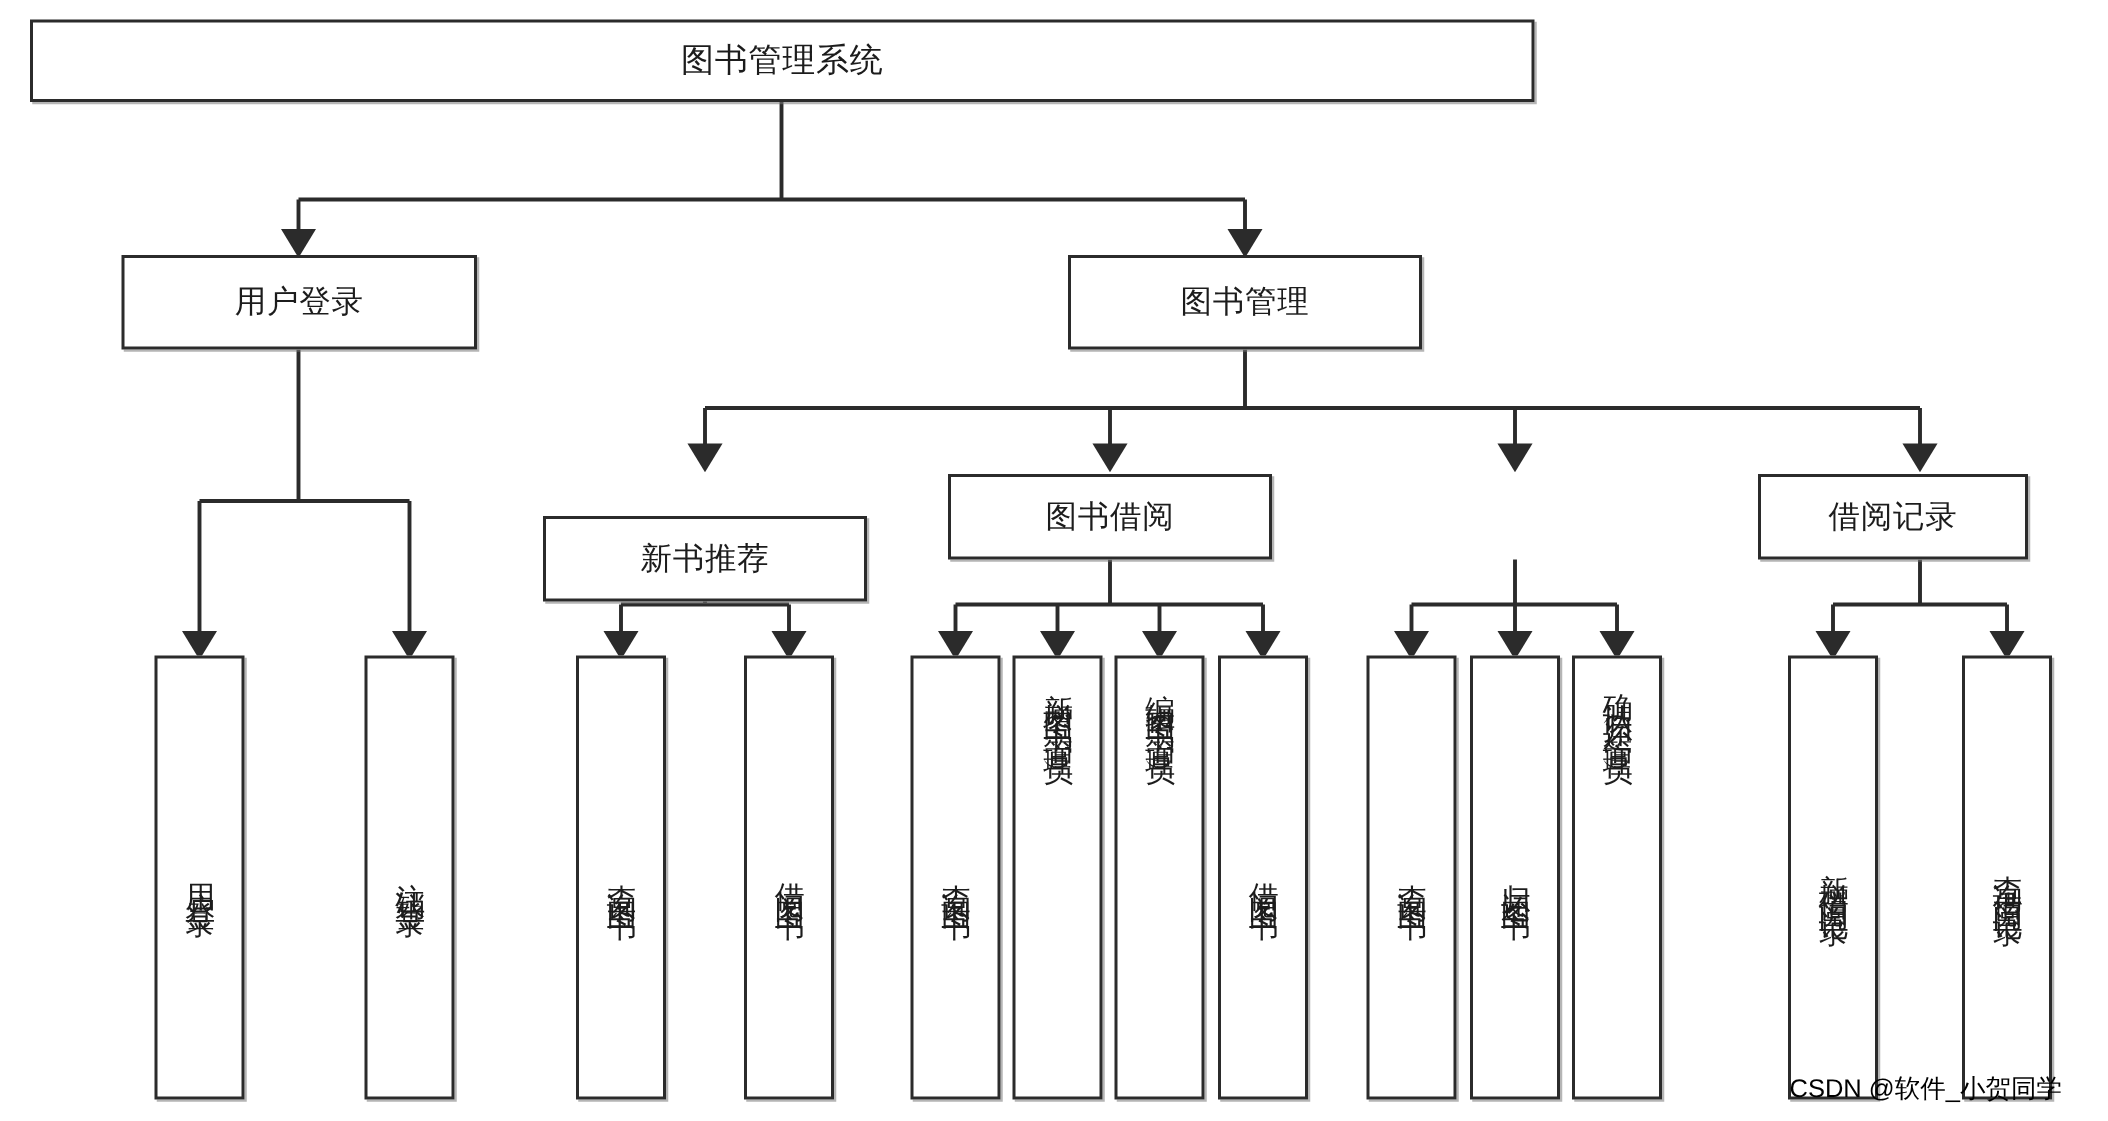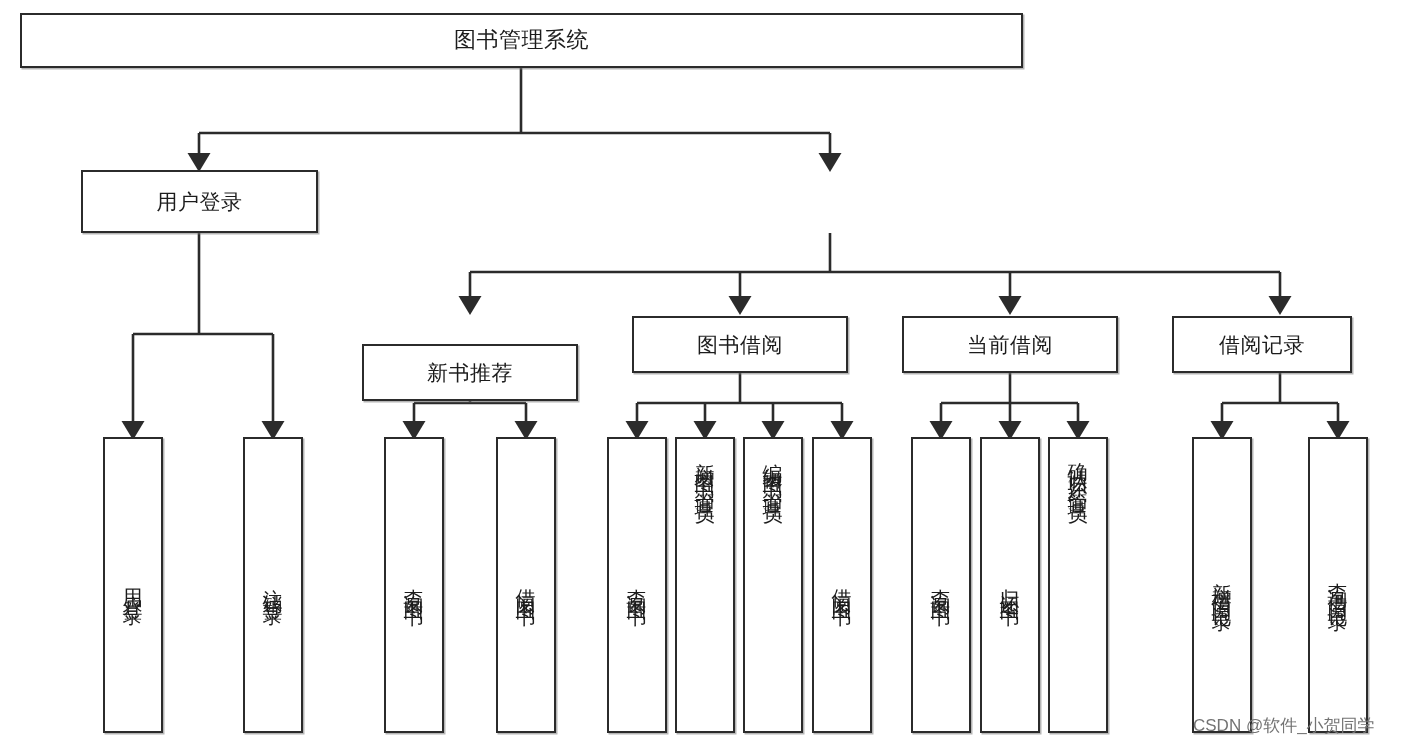--- a/index.html
+++ b/index.html
@@ -38,21 +38,21 @@
     writing-mode:vertical-rl;
     text-orientation:upright;
     letter-spacing:6px;
     line-height:1;
     text-align:center;
   }
   .leaf-box.centered{align-items:center;padding-top:0;}
   .watermark{
     position:absolute;
     font-size:17px;
-    color:#737373;
+    color:#000000;
     font-family:"Liberation Sans","DejaVu Sans",sans-serif;
     white-space:nowrap;
     pointer-events:none;
   }
 </style>
 </head>
 <body>
 
 <div id="diagram-root">
 
@@ -106,29 +106,29 @@
     </g>
   </svg>
 
   <div class="node-box root-box horiz" style="left:20px;top:13px;width:1003px;height:55px;">
     <span class="node-label">图书管理系统</span>
   </div>
 
   <div class="node-box horiz" style="left:81px;top:170px;width:237px;height:63px;">
     <span class="node-label">用户登录</span>
   </div>
+  <div class="node-box horiz" style="left:712px;top:170px;width:236px;height:63px;">
+    <span class="node-label">图书管理</span>
+  </div>
 
   <div class="node-box horiz" style="left:362px;top:316px;width:216px;height:57px;margin-top:28px;">
     <span class="node-label">新书推荐</span>
   </div>
   <div class="node-box horiz" style="left:632px;top:316px;width:216px;height:57px;">
     <span class="node-label">图书借阅</span>
-  </div>
-  <div class="node-box horiz" style="left:902px;top:316px;width:216px;height:57px;">
-    <span class="node-label">当前借阅</span>
   </div>
   <div class="node-box horiz" style="left:1172px;top:316px;width:180px;height:57px;">
     <span class="node-label">借阅记录</span>
   </div>
 
   <div class="node-box leaf-box centered" style="left:103px;top:437px;width:60px;height:296px;">
     <span class="node-label">用户登录</span>
   </div>
   <div class="node-box leaf-box centered" style="left:243px;top:437px;width:60px;height:296px;">
     <span class="node-label">注销登录</span>

